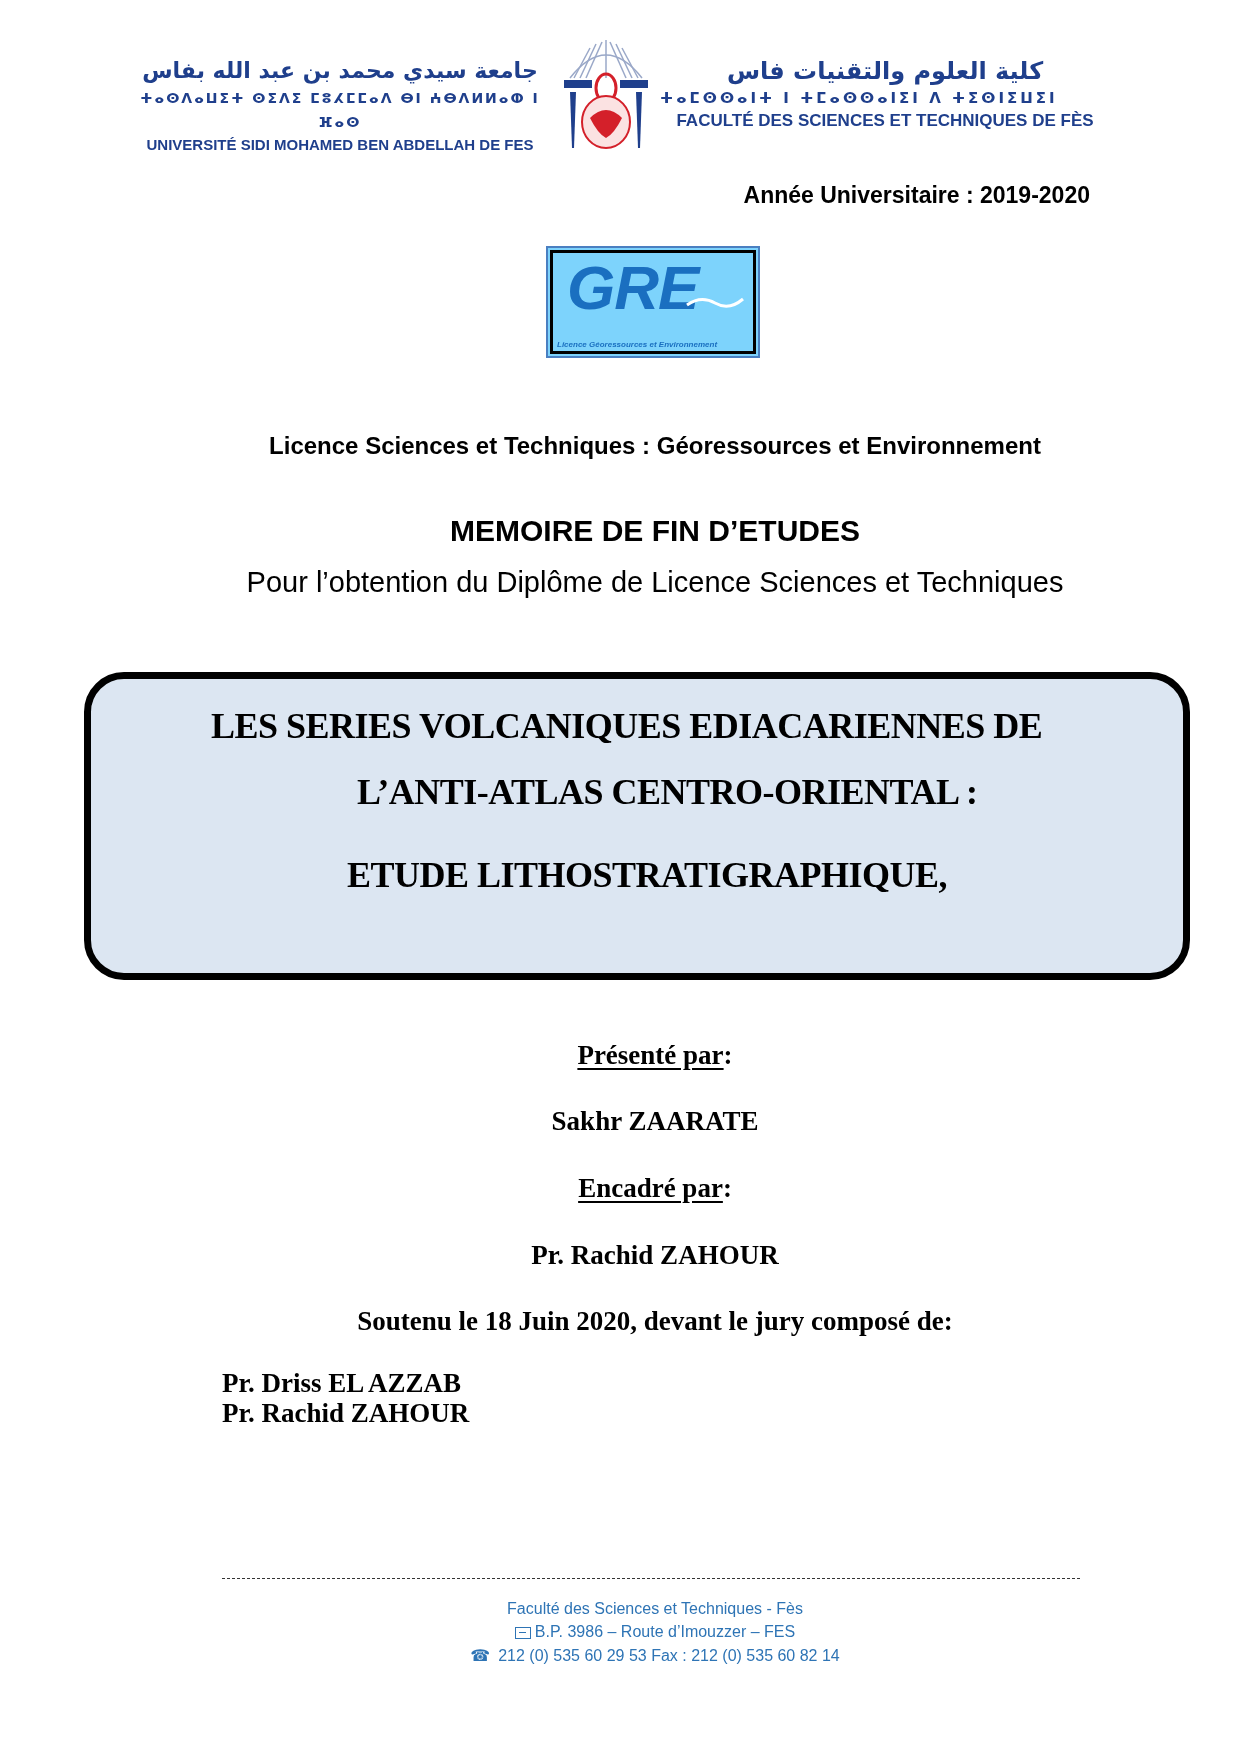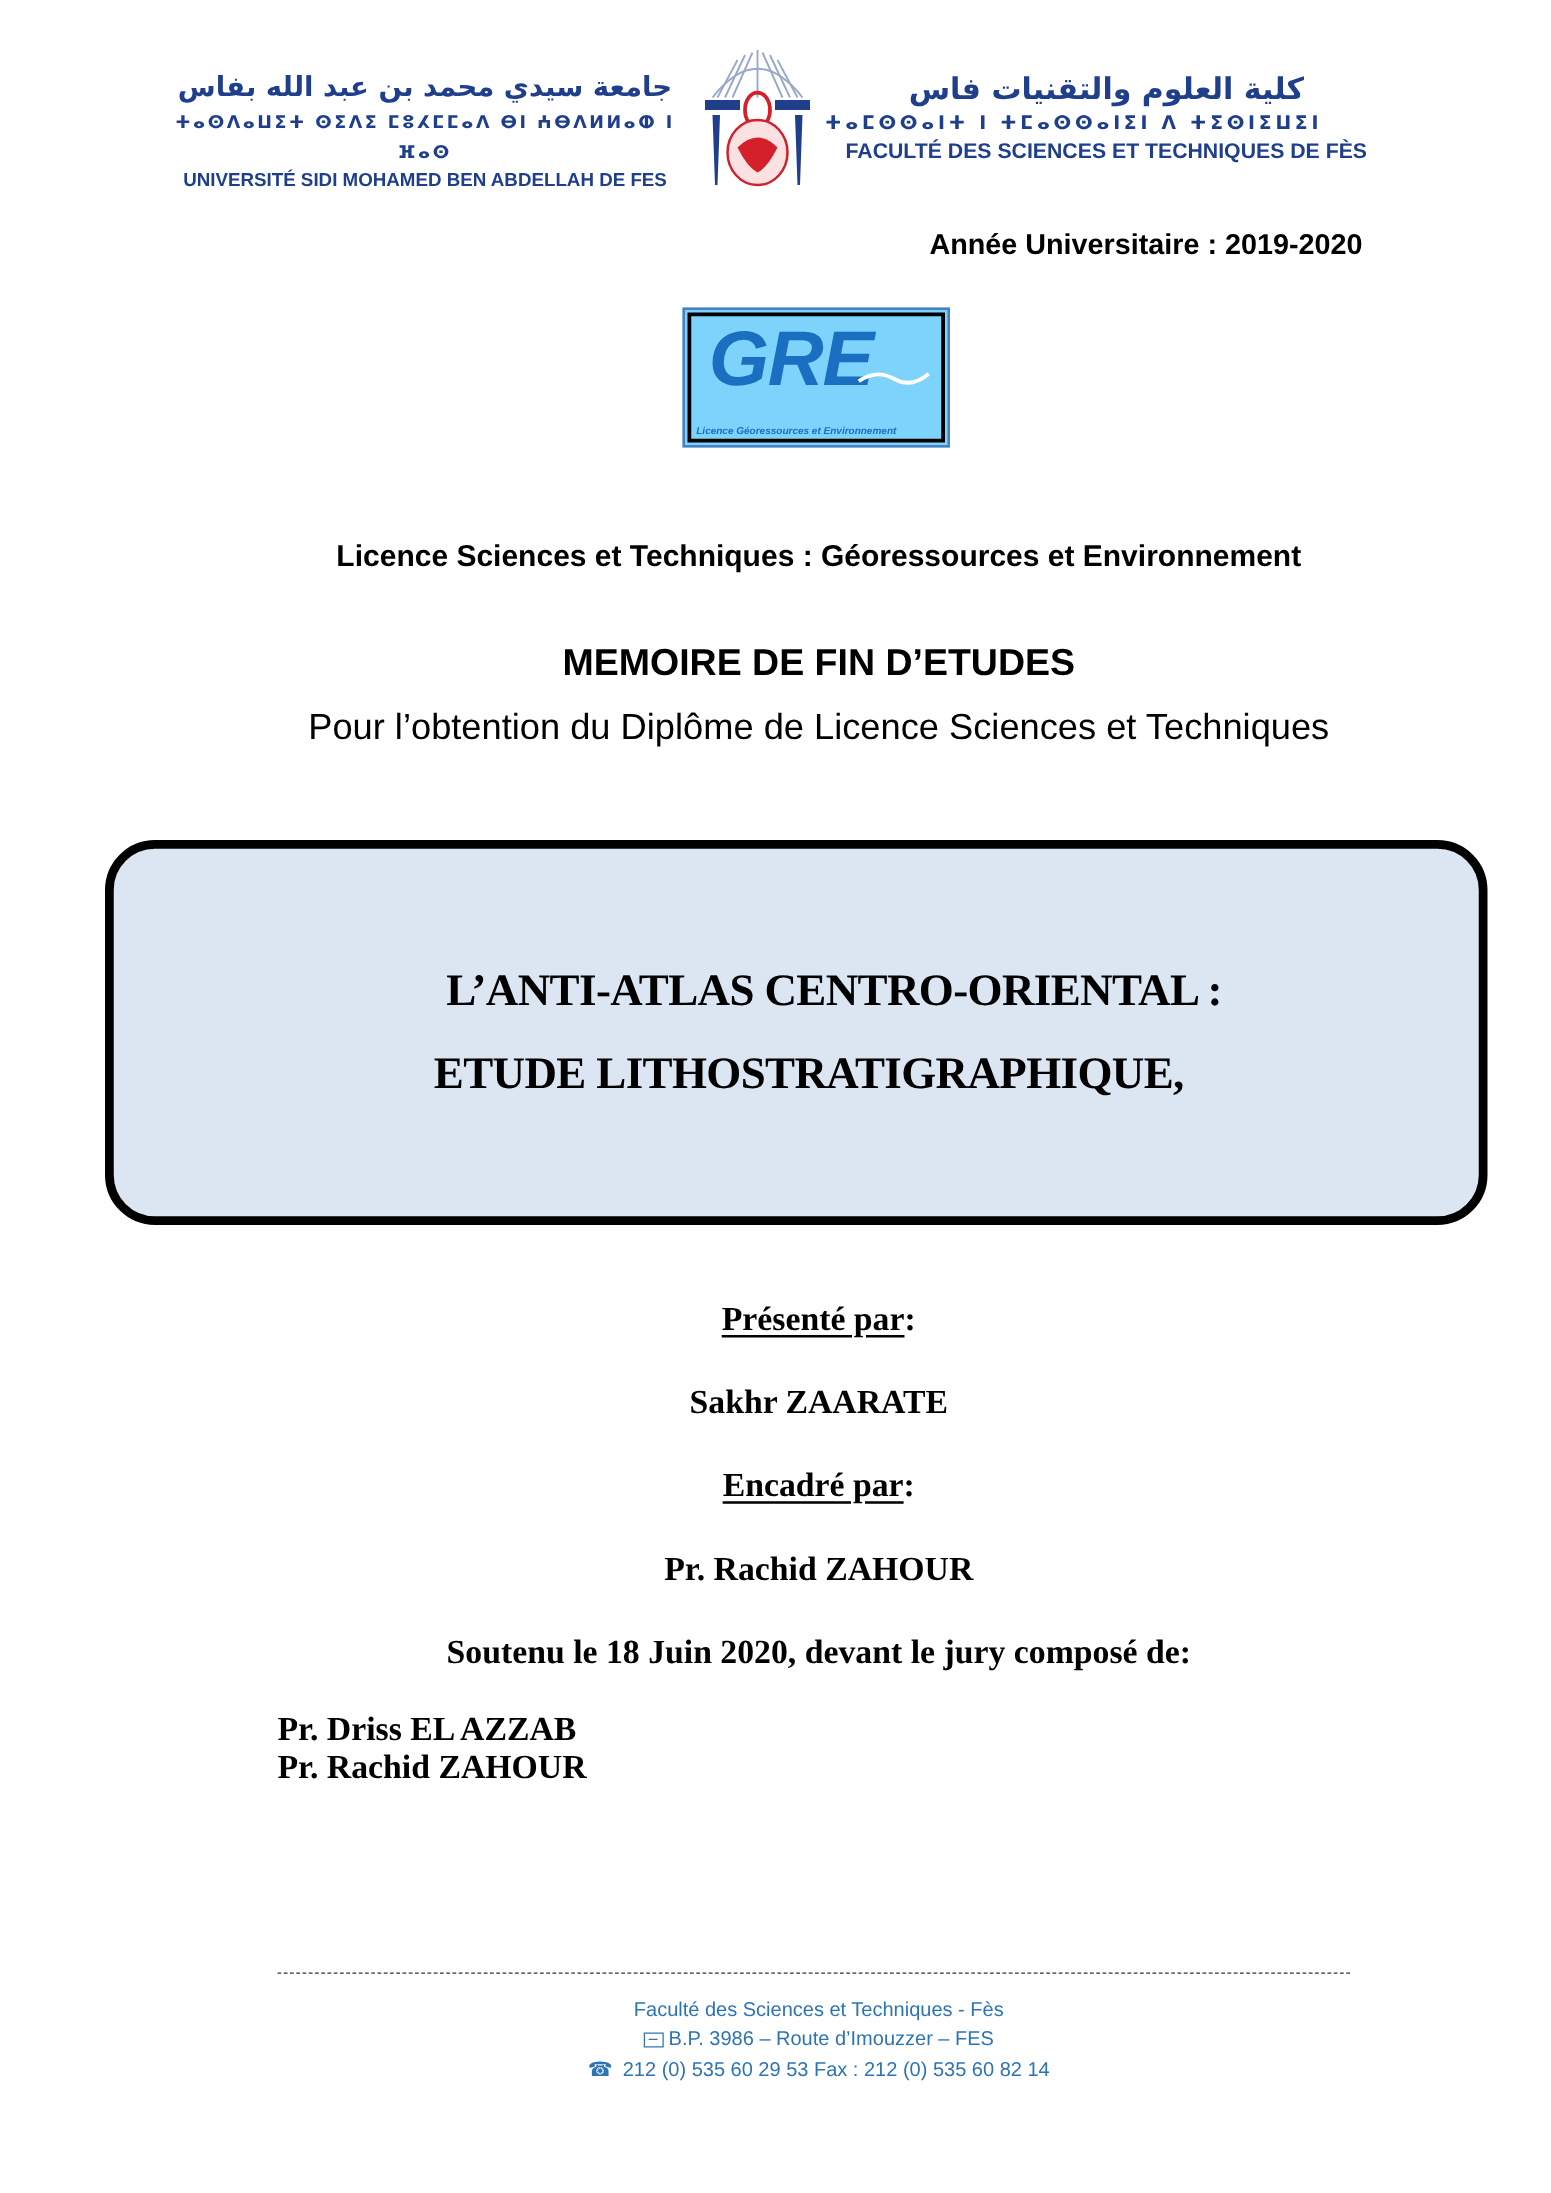--- a/index.html
+++ b/index.html
@@ -93,22 +93,23 @@
     <span id="gre-sub">Licence Géoressources et Environnement</span>
   </div>
 </div>
 
 <div id="licence" class="abs">Licence Sciences et Techniques : Géoressources et Environnement</div>
 
 <div id="memoire-title" class="abs">MEMOIRE DE FIN D’ETUDES</div>
 <div id="memoire-sub" class="abs">Pour l’obtention du Diplôme de Licence Sciences et Techniques</div>
 
 <div id="title-box" class="abs">
+  <div class="tline" style="left:120px;top:26px;">LES SERIES VOLCANIQUES EDIACARIENNES DE</div>
   <div class="tline" style="left:266px;top:92px;">L’ANTI-ATLAS CENTRO-ORIENTAL :</div>
-  <div class="tline" style="left:256px;top:158px;">ETUDE LITHOSTRATIGRAPHIQUE,</div>
+  <div class="tline" style="left:256px;top:175px;">ETUDE LITHOSTRATIGRAPHIQUE,</div>
 </div>
 
 <div class="abs center-serif" style="top:1040px;">
   <span class="u">Présenté par</span><span>:</span>
 </div>
 <div class="abs center-serif" style="top:1106px;">Sakhr ZAARATE</div>
 
 <div class="abs center-serif" style="top:1173px;">
   <span class="u">Encadré par</span><span>:</span>
 </div>

